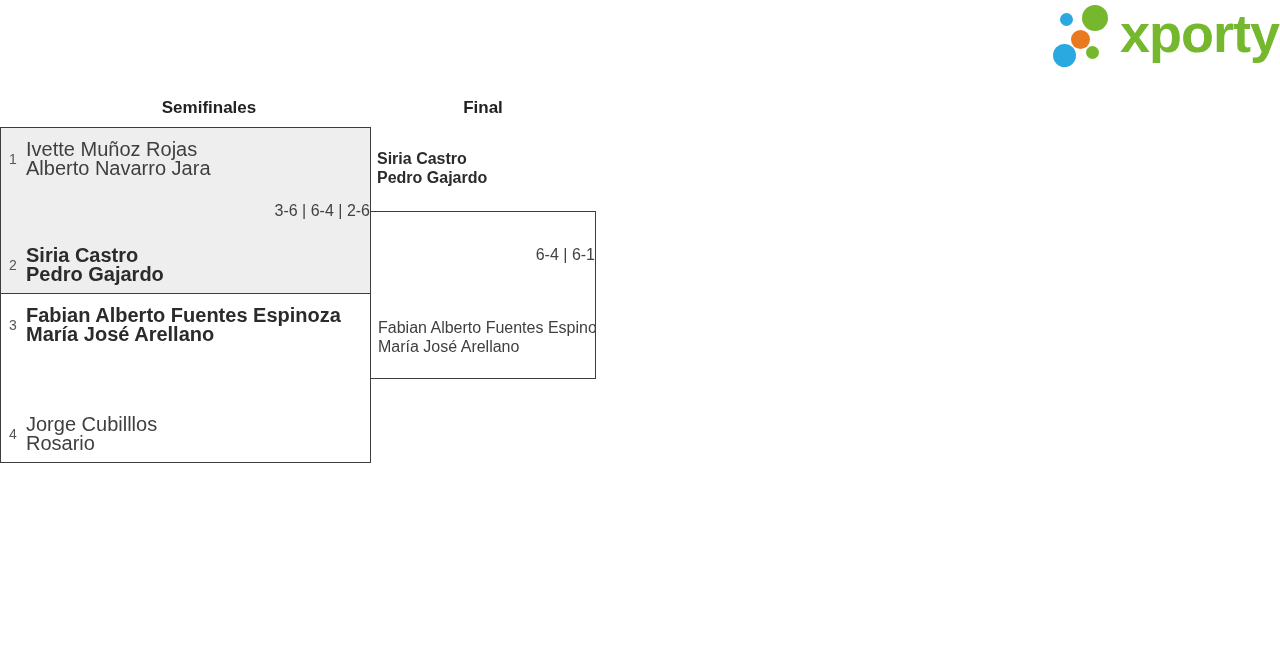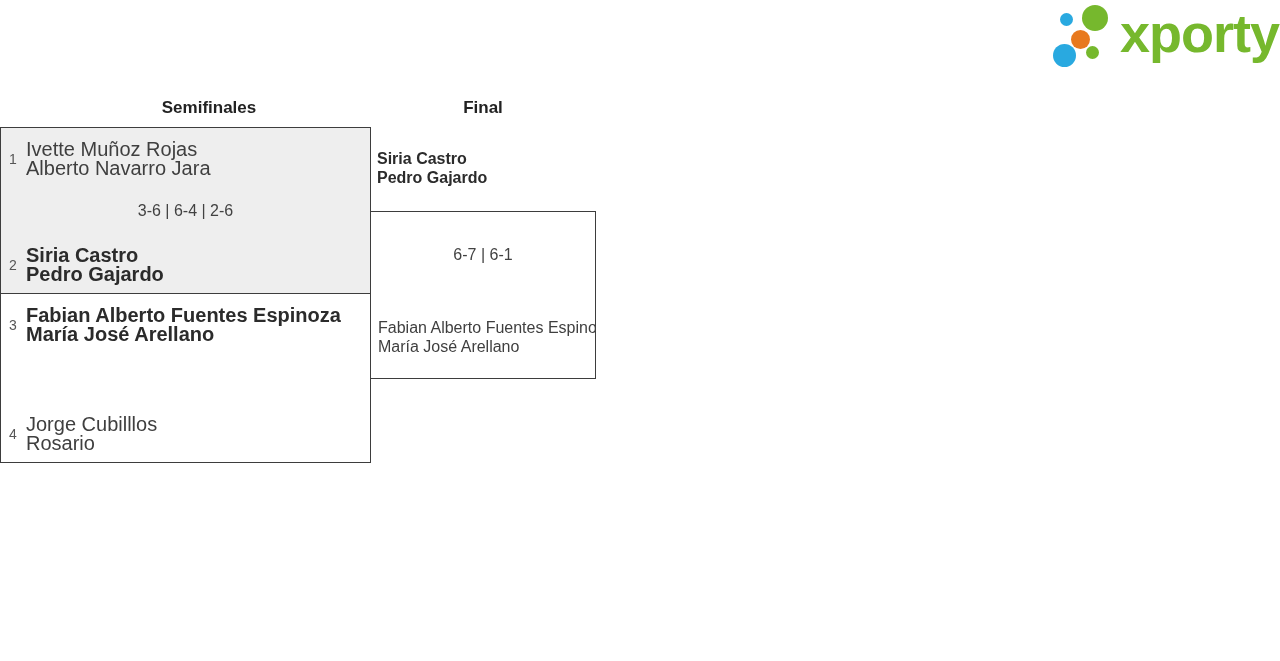--- a/index.html
+++ b/index.html
@@ -45,21 +45,21 @@
   .match.sf2{left:0;top:293px;width:371px;height:170px;}
   .match.final-box{left:370px;top:211px;width:226px;height:168px;overflow:hidden;}
 
   .team{position:absolute;left:8px;display:flex;align-items:center;gap:8px;}
   .team.t1{top:12px;}
   .team.t2{bottom:9px;}
   .seed{font-size:14px;color:var(--text-muted,#565656);min-width:9px;}
   .names{font-size:20px;line-height:19px;color:var(--text-regular,#3f3f3f);}
   .winner .names{font-weight:700;color:var(--text-dark,#2b2b2b);}
 
-  .score{position:absolute;left:0;width:100%;text-align:center;font-size:16px;
+  .score{position:absolute;left:0;width:100%;text-align:right;font-size:16px;
          color:#424242;top:50%;transform:translateY(-50%);}
   .final-box .score{top:34px;transform:none;}
 
   
   .final-winner{position:absolute;left:377px;top:149px;font-size:16px;line-height:19px;
                 font-weight:700;color:var(--text-dark,#2b2b2b);}
   .final-team2{position:absolute;left:7px;top:106px;font-size:16px;line-height:19px;
                color:var(--text-regular,#3f3f3f);white-space:nowrap;}
 </style>
 </head>
@@ -116,20 +116,20 @@
       </div>
     </div>
   </div>
 
   <div class="final-winner">
     <div>Siria Castro</div>
     <div>Pedro Gajardo</div>
   </div>
 
   <div class="match final-box">
-    <div class="score">6-7 | 6-1</div>
+    <div class="score">6-4 | 6-1</div>
     <div class="final-team2">
       <div>Fabian Alberto Fuentes Espinoza</div>
       <div>María José Arellano</div>
     </div>
   </div>
 
 </div>
 
 </body></html>

